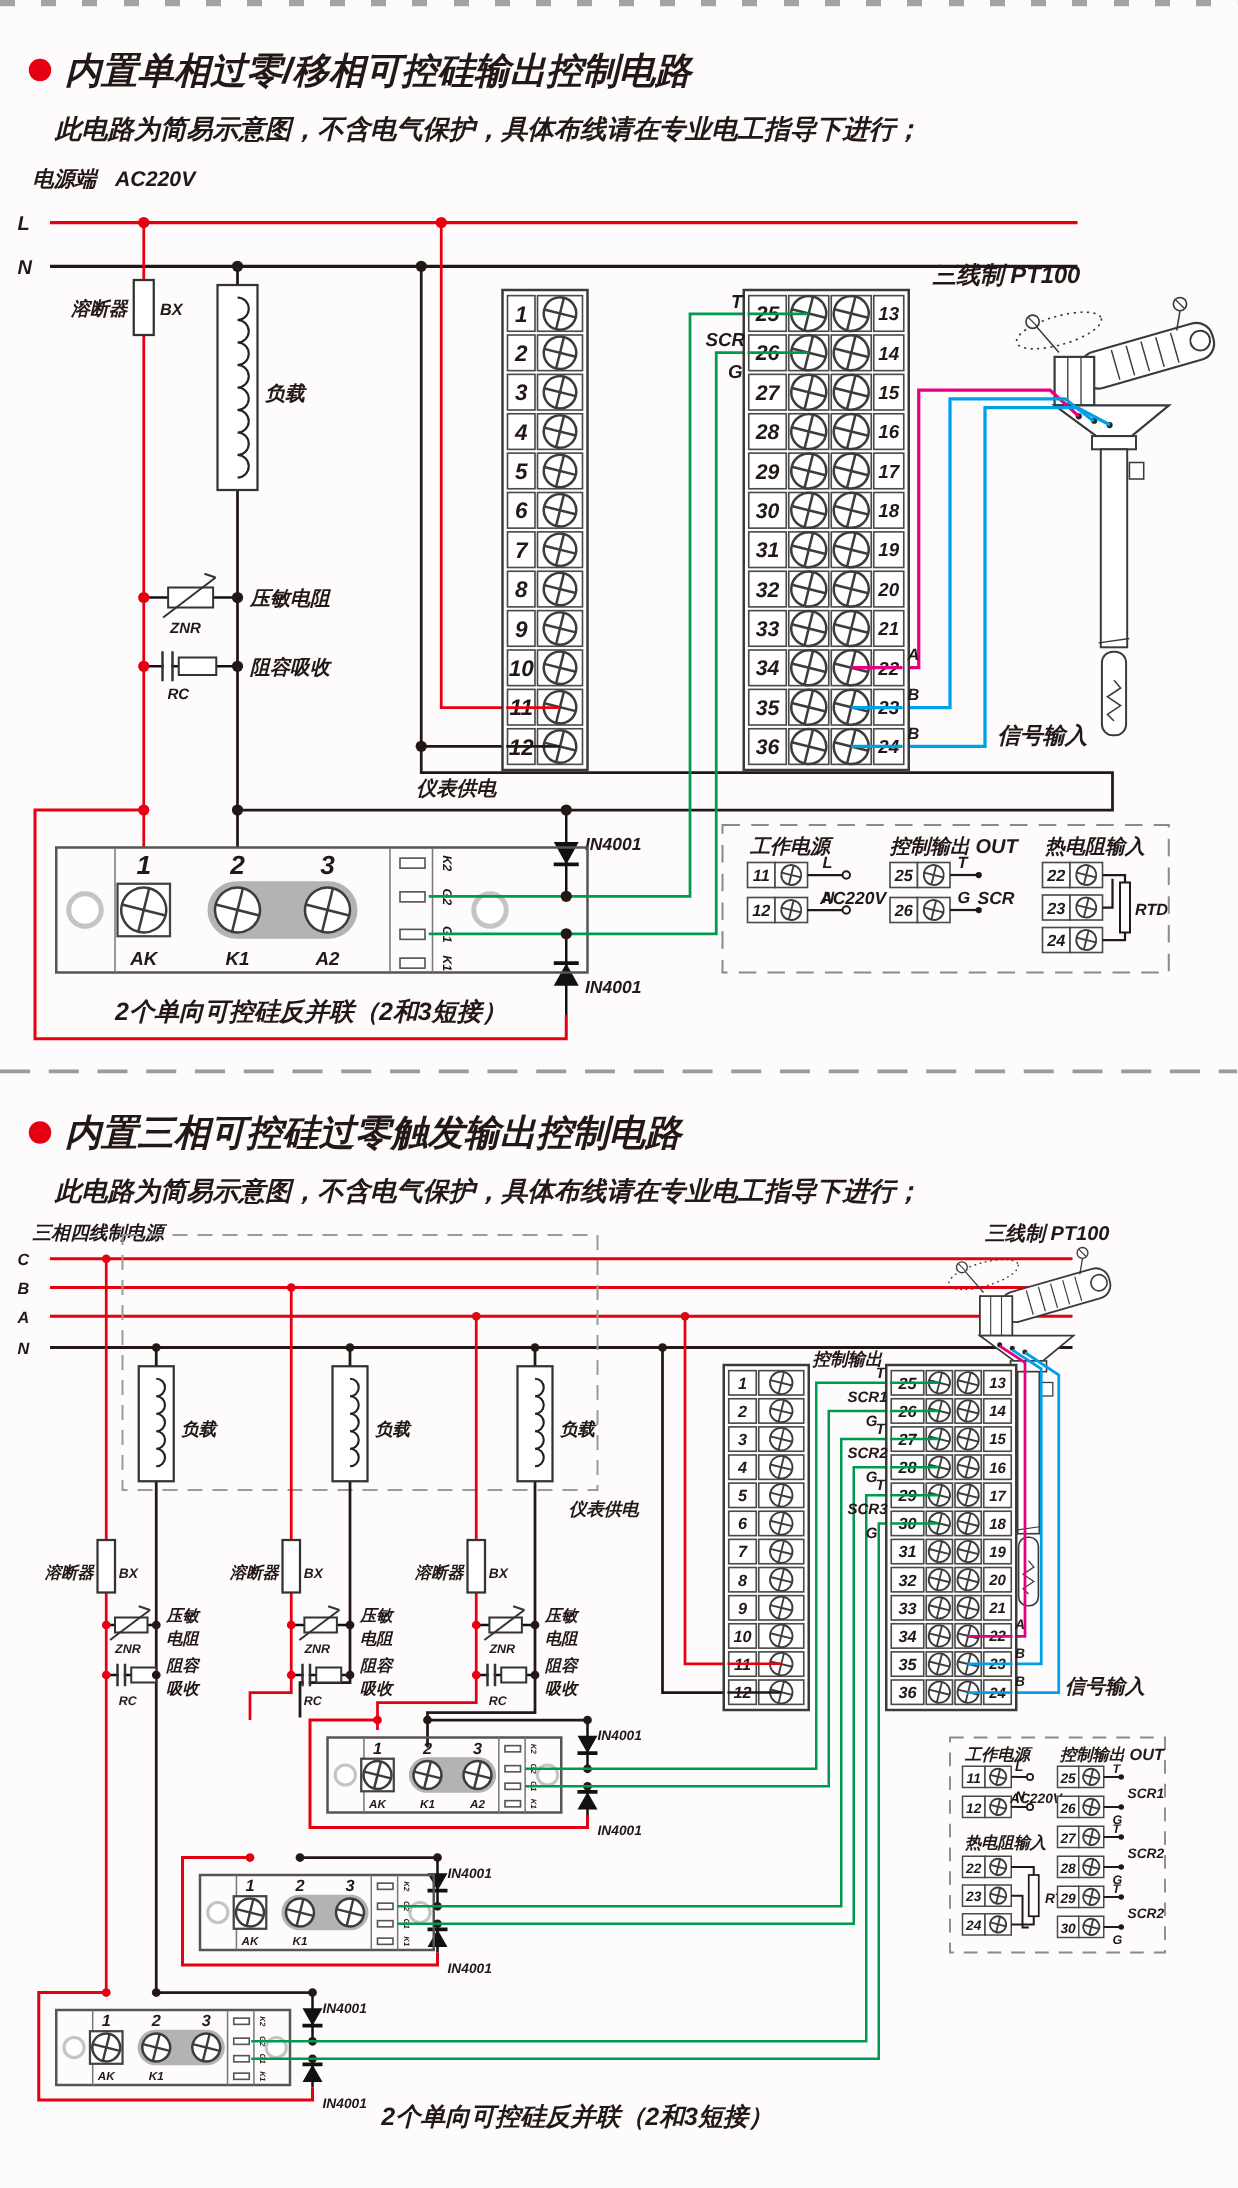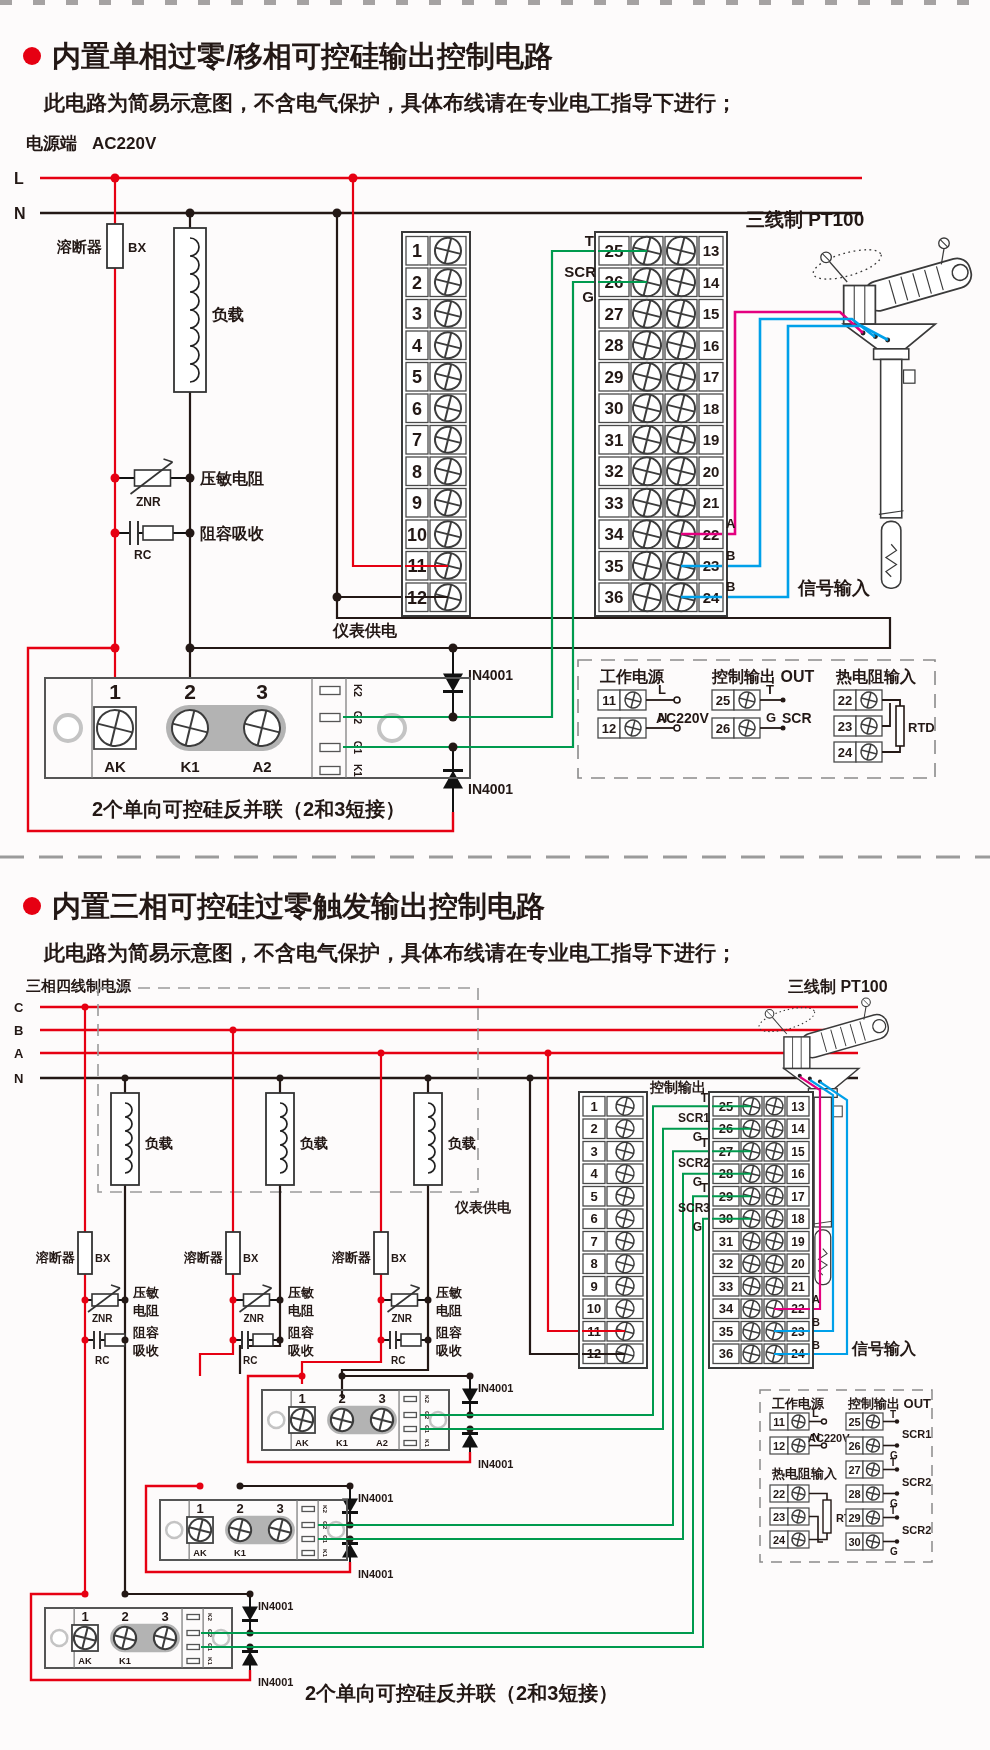--- a/index.html
+++ b/index.html
@@ -1,17 +1,17 @@
 <!DOCTYPE html>
 <html><head>
 <meta charset="utf-8">
 <style>
   html,body{margin:0;padding:0;background:#fdfbfb;}
   #stage{position:relative;width:990px;height:1750px;background:#fdfbfb;overflow:hidden;
-         font-family:"Liberation Sans",sans-serif;}
+         font-family:"Liberation Sans",sans-serif;font-style:italic;}
   #perf{position:absolute;left:0;top:0;width:990px;height:5px;
         background:repeating-linear-gradient(90deg,#a5a2a2 0 12px,transparent 12px 33px);}
   svg{position:absolute;left:0;top:0;}
   svg text{font-family:"Liberation Sans","DejaVu Sans",sans-serif;fill:#231815;}
 </style>
 </head>
 <body>
 
 <div id="stage">
   <div id="perf"></div>

